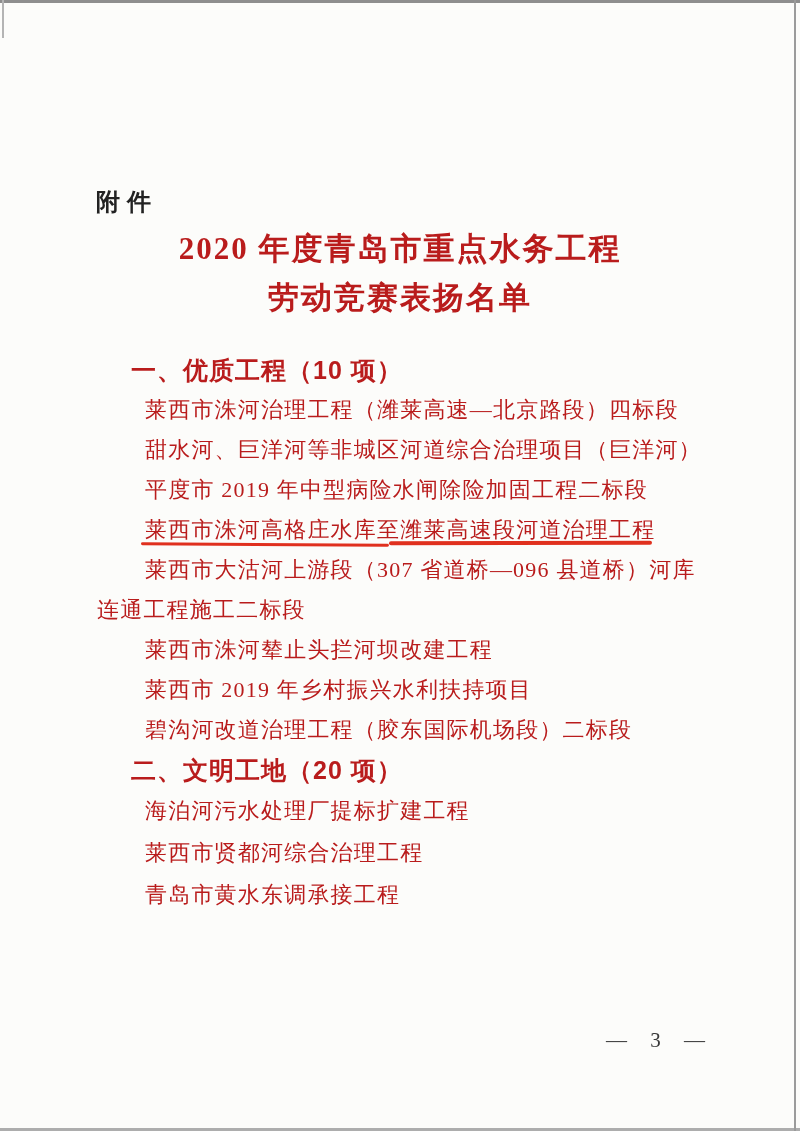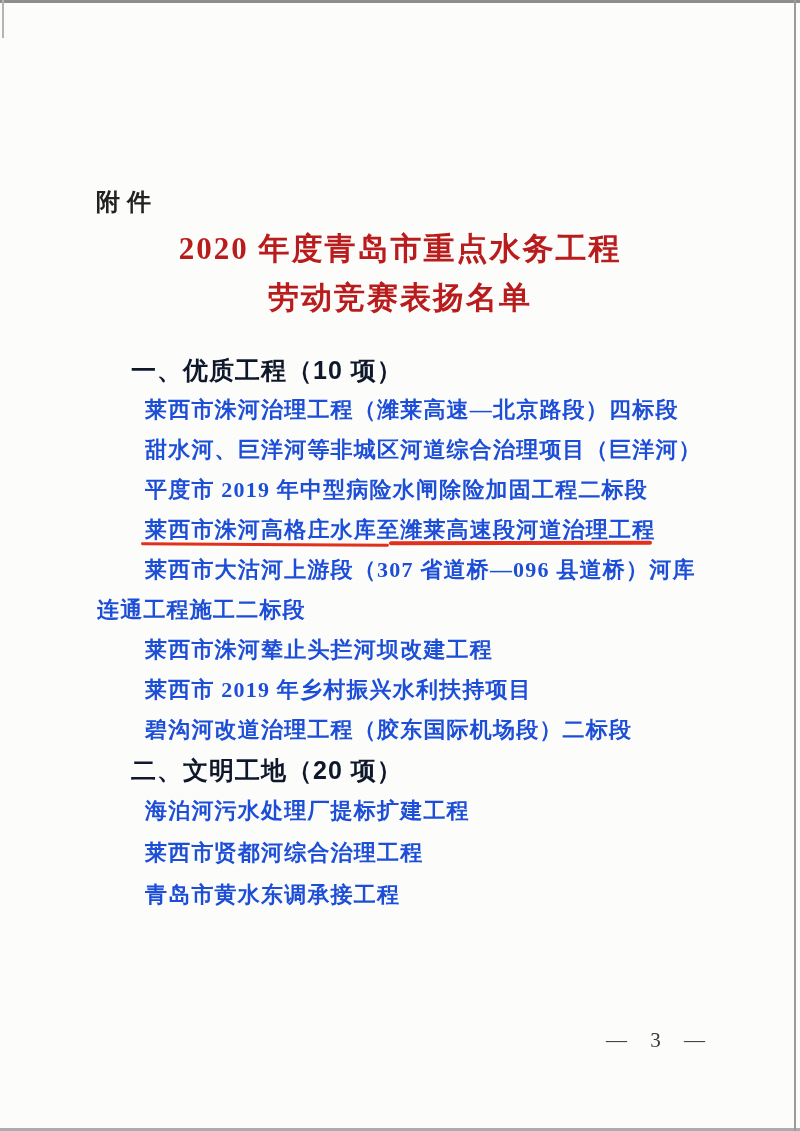--- a/index.html
+++ b/index.html
@@ -26,25 +26,25 @@
   .title {
     position: absolute; left: 0; top: 224px; width: 800px;
     text-align: center; font-weight: 700; font-size: 31px;
     line-height: 49px; letter-spacing: 2px; color: #b91c1c;
   }
   .body { position: absolute; left: 97px; top: 350px; width: 610px; }
   .body p { margin: 0; }
   .heading {
     font-family: "Liberation Sans", "DejaVu Sans", sans-serif;
     font-weight: 700; font-size: 25px; line-height: 40px;
-    letter-spacing: 1px; text-indent: 34px; color: #0f172a;
+    letter-spacing: 1px; text-indent: 34px; color: #b91c1c;
   }
   .item {
     font-size: 22px; line-height: 40px; letter-spacing: 1.2px;
-    text-indent: 48px; color: #1d4ed8; position: relative; font-weight: bold;
+    text-indent: 48px; color: #b91c1c; position: relative;
   }
   .item-s2 { line-height: 42px; }
   .redline { position: absolute; height: 3px; border-radius: 2px; }
   .r1 { left: 44px;  top: 33px; width: 248px; transform: rotate(0.3deg); }
   .r2 { left: 292px; top: 31px; width: 263px; height: 4px; transform: rotate(-0.15deg); }
   .pageno {
     position: absolute; left: 606px; top: 1028px;
     font-size: 21px; letter-spacing: 5px; word-spacing: 8px; color: #3a3a3a;
   }
 </style>

